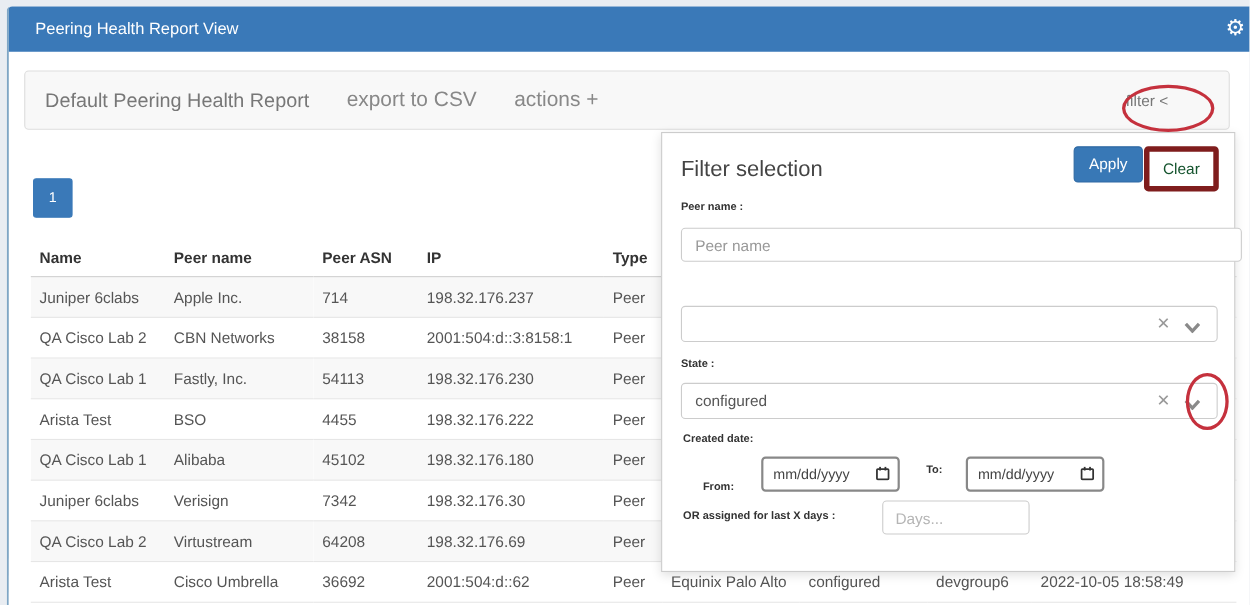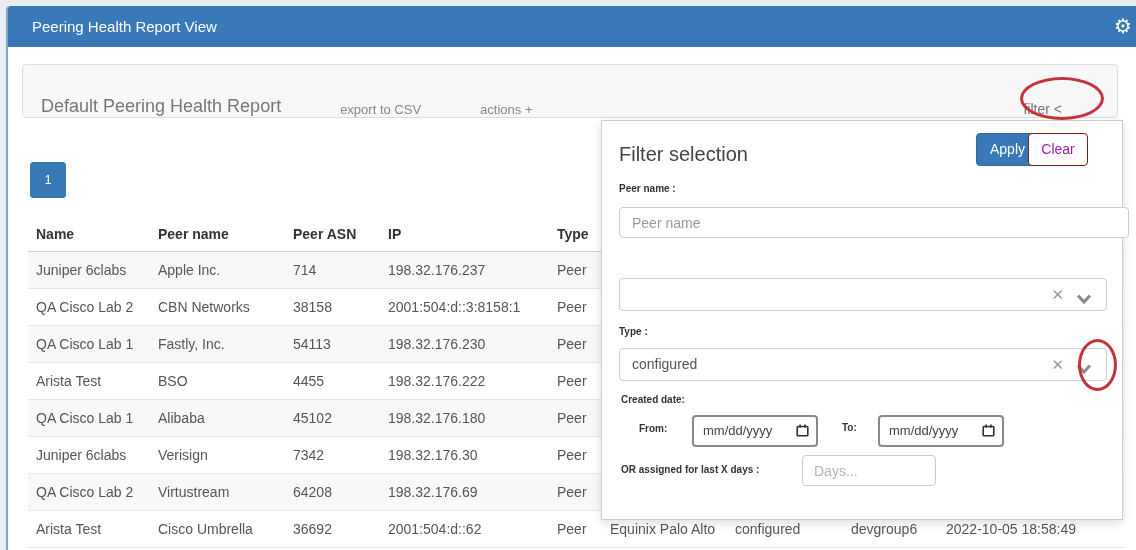--- a/index.html
+++ b/index.html
@@ -6,39 +6,39 @@
   body{font-family:"Liberation Sans", sans-serif; background:#e9edf2;}
   .stage{position:relative;width:1136px;height:550px;overflow:hidden;background:#e9edf2;}
   .app{position:absolute;left:6px;top:6px;width:1123px;height:544px;background:#fff;
        border-left:2px solid #7fa6c5;border-right:2px solid #4a7a96;border-radius:4px 4px 0 0;padding-left:47px;}
   .titlebar{position:absolute;left:0;top:0;right:0;height:41px;background:#3a79b8;border-radius:3px 3px 0 0;}
   .titlebar .title{position:absolute;left:24px;top:0;line-height:41px;color:#fff;font-size:15px;}
   .icon-gear{position:absolute;right:46px;top:0;line-height:41px;color:#fff;font-size:20px;cursor:pointer;}
   .icon-close{position:absolute;right:16px;top:10px;width:17px;height:17px;border:2px solid #fff;border-radius:50%;
        color:#fff;text-align:center;line-height:17px;font-size:11px;font-weight:bold;cursor:pointer;}
   .toolbar{position:absolute;left:14px;top:58px;width:1094px;height:52px;background:#f8f8f8;
-       border:1px solid #ddd;border-radius:4px;display:flex;align-items:flex-end;}
+       border:1px solid #ddd;border-radius:4px;display:flex;align-items:center;}
   .toolbar .report-title{font-size:18px;color:#777;margin-left:18px;}
-  .toolbar .tool-link{font-size:13px;color:#888;margin-left:59px;cursor:pointer;}
+  .toolbar .tool-link{font-size:19px;color:#888;margin-left:34px;cursor:pointer;}
   .toolbar .filter-link{position:absolute;right:55px;font-size:14px;color:#777;cursor:pointer;}
   .page-btn{position:absolute;left:22px;top:156px;width:34px;height:34px;background:#3a79b8;color:#fff;
        border:1px solid #3a79b8;border-radius:3px;font-size:13px;text-align:center;line-height:34px;cursor:pointer;}
   table.report{position:absolute;left:20px;top:210px;width:1096px;border-collapse:collapse;table-layout:fixed;font-size:14px;}
   table.report th{height:35px;text-align:left;color:#333;font-weight:bold;padding:0 0 0 8px;
        border-bottom:1px solid #d0d0d0;white-space:nowrap;overflow:hidden;}
   table.report td{height:36px;color:#555;padding:0 0 0 8px;border-bottom:1px solid #e6e6e6;
        white-space:nowrap;overflow:hidden;}
   table.report tbody tr:nth-child(odd){background:#f8f8f8;}
   
   .panel{position:absolute;left:593px;top:114px;width:520px;height:398px;background:#fff;border:1px solid #ccc;
        box-shadow:0 3px 9px rgba(0,0,0,0.13);z-index:20;}
   .panel .panel-title{position:absolute;left:17px;top:22px;font-size:20px;color:#444;}
   .btn{position:absolute;top:12px;height:31px;border-radius:4px;font-size:14px;text-align:center;line-height:31px;cursor:pointer;}
   .btn-apply{left:374px;width:61px;background:#3878b6;border:1px solid #2f69a3;color:#fff;text-align:center;}
-  .btn-clear{left:426px;width:58px;background:#fff;border:1px solid #7f1d1d;color:#a21caf;}
+  .btn-clear{left:438px;width:58px;background:#fff;border:5px solid #7f1d1d;color:#14532d;}
   .flabel{position:absolute;font-size:10px;font-weight:bold;color:#333;}
   .tinput{position:absolute;left:17px;width:484px;height:29px;border:1px solid #ccc;border-radius:4px;
        font-family:"Liberation Sans",sans-serif;font-size:14px;color:#555;padding:0 12px;box-sizing:content-box;}
   .tinput::placeholder{color:#999;}
   .selectbox{position:absolute;left:17px;width:486px;height:31px;border:1px solid #ccc;border-radius:4px;
        background:#fff;cursor:pointer;}
   .selectbox .sel-value{position:absolute;left:12px;top:0;line-height:31px;font-size:14px;color:#555;}
   .sel-clear{position:absolute;right:42px;top:0;line-height:31px;color:#999;font-size:15px;cursor:pointer;}
   .sel-chevron{position:absolute;right:14px;top:11px;cursor:pointer;}
   .dateinput{position:absolute;width:122px;height:28px;border:2px solid #888;border-radius:4px;background:#fff;cursor:pointer;}
@@ -201,33 +201,33 @@
       <div class="selectbox" style="top:157px;">
         <span class="sel-value"></span>
         <span class="sel-clear">✕</span>
         <span class="sel-chevron">
           <svg width="16" height="10" viewBox="0 0 16 10">
               <polyline points="2,1.5 8,8 14,1.5" fill="none" stroke="#8a8a8a" stroke-width="3"></polyline>
             </svg>
         </span>
       </div>
 
-      <span class="flabel" style="left:17px;top:205px;">Type :</span>
+      <span class="flabel" style="left:17px;top:205px;">State :</span>
       <div class="selectbox" style="top:227px;">
         <span class="sel-value">configured</span>
         <span class="sel-clear">✕</span>
         <span class="sel-chevron">
           <svg width="16" height="10" viewBox="0 0 16 10">
               <polyline points="2,1.5 8,8 14,1.5" fill="none" stroke="#8a8a8a" stroke-width="3"></polyline>
             </svg>
         </span>
       </div>
 
       <span class="flabel" style="left:19px;top:273px;">Created date:</span>
-      <span class="flabel" style="left:37px;top:302px;">From:</span>
+      <span class="flabel" style="left:37px;top:316px;">From:</span>
       <div class="dateinput" style="left:90px;top:294px;">
         <span class="dtext">mm/dd/yyyy</span>
         <svg width="13" height="13" viewBox="0 0 16 16">
           <rect x="1.5" y="3" width="13" height="11.5" rx="1" fill="none" stroke="#333" stroke-width="2"></rect>
           <line x1="5" y1="0.5" x2="5" y2="4.5" stroke="#333" stroke-width="2"></line>
           <line x1="11" y1="0.5" x2="11" y2="4.5" stroke="#333" stroke-width="2"></line>
         </svg>
       </div>
       <span class="flabel" style="left:240px;top:301px;">To:</span>
       <div class="dateinput" style="left:276px;top:294px;">

